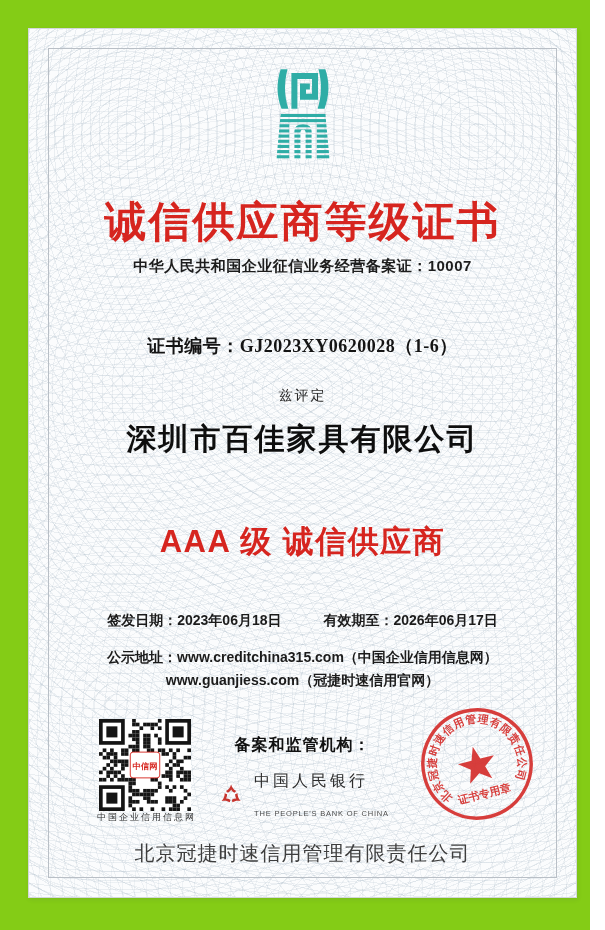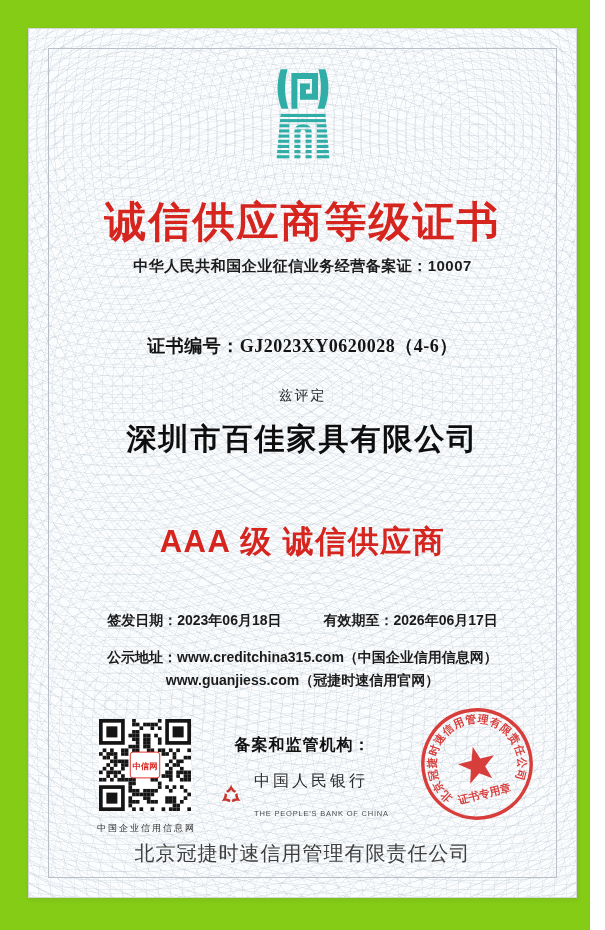--- a/index.html
+++ b/index.html
@@ -24,21 +24,21 @@
   .title{top:170px;margin:0;font-size:42px;line-height:46px;font-weight:900;color:#d6251f;letter-spacing:2px;}
   .subtitle{top:228px;font-size:15px;font-weight:700;color:#1d1d1d;letter-spacing:0.5px;}
   .cert-no{top:305px;font-size:18px;font-weight:700;color:#141414;font-family:"Liberation Serif",serif;letter-spacing:0.5px;}
   .hereby{top:358px;font-size:14px;color:#2a2a2a;font-family:"Liberation Serif",serif;letter-spacing:2px;}
   .company{top:390px;font-size:30px;color:#0e0e0e;font-family:"Liberation Serif",serif;font-weight:600;letter-spacing:2px;}
   .grade{top:492px;font-size:31px;font-weight:800;color:#d6251f;letter-spacing:1.5px;}
   .dates{top:583px;display:flex;justify-content:center;gap:42px;font-size:14px;font-weight:700;color:#1b1b1b;}
   .publicity{top:617px;font-size:14px;font-weight:700;color:#1b1b1b;line-height:23px;}
   .qr-block{position:absolute;left:68px;top:690px;width:96px;text-align:center;}
   .qr-svg{width:92px;height:92px;display:block;margin:0 auto;background:#fff;}
-  .qr-caption{margin-top:11px;font-size:9px;letter-spacing:2px;color:#333;white-space:nowrap;}
+  .qr-caption{margin-top:0;font-size:9px;letter-spacing:2px;color:#333;white-space:nowrap;}
   .regulator-label{top:706px;font-size:16px;font-weight:700;color:#111;font-family:"Liberation Serif",serif;letter-spacing:1px;}
   .pbc{position:absolute;left:50%;top:742px;transform:translateX(-50%);display:flex;align-items:center;gap:9px;}
   .pbc-emblem{width:29px;height:32px;flex:0 0 auto;}
   .pbc-cn{font-size:16px;font-weight:400;color:#2d2d2d;font-family:"Liberation Serif",serif;letter-spacing:3px;white-space:nowrap;}
   .pbc-en{font-size:7.5px;color:#4d4d4d;letter-spacing:0.8px;margin-top:17px;white-space:nowrap;}
   .seal{position:absolute;left:389px;top:676px;width:118px;height:118px;opacity:0.93;}
   .seal-ring-text{font-size:11px;font-weight:700;letter-spacing:1px;fill:#d5302e;font-family:"Liberation Sans",sans-serif;}
   .seal-sub{font-size:11px;font-weight:700;fill:#d5302e;text-anchor:middle;font-family:"Liberation Sans",sans-serif;}
   .issuer{top:811px;font-size:20px;color:#3e3e3e;letter-spacing:1px;}
 </style>
@@ -71,21 +71,21 @@
         <rect x="0" y="76" width="100" height="3.6"></rect>
         <rect x="0" y="82" width="100" height="3.6"></rect>
         <rect x="0" y="88" width="100" height="3.6"></rect>
         <rect x="0" y="94" width="100" height="3.6"></rect>
         <rect x="0" y="100" width="100" height="3.6"></rect>
       </g>
     </svg>
 
     <h1 class="abs-c title">诚信供应商等级证书</h1>
     <div class="abs-c subtitle">中华人民共和国企业征信业务经营备案证：10007</div>
-    <div class="abs-c cert-no">证书编号：GJ2023XY0620028（4-6）</div>
+    <div class="abs-c cert-no">证书编号：GJ2023XY0620028（1-6）</div>
     <div class="abs-c hereby">兹评定</div>
     <div class="abs-c grade">AAA 级 诚信供应商</div>
     <div class="abs-c company">深圳市百佳家具有限公司</div>
 
     <div class="abs-c dates">
       <span>签发日期：2023年06月18日</span>
       <span>有效期至：2026年06月17日</span>
     </div>
 
     <div class="abs-c publicity">

